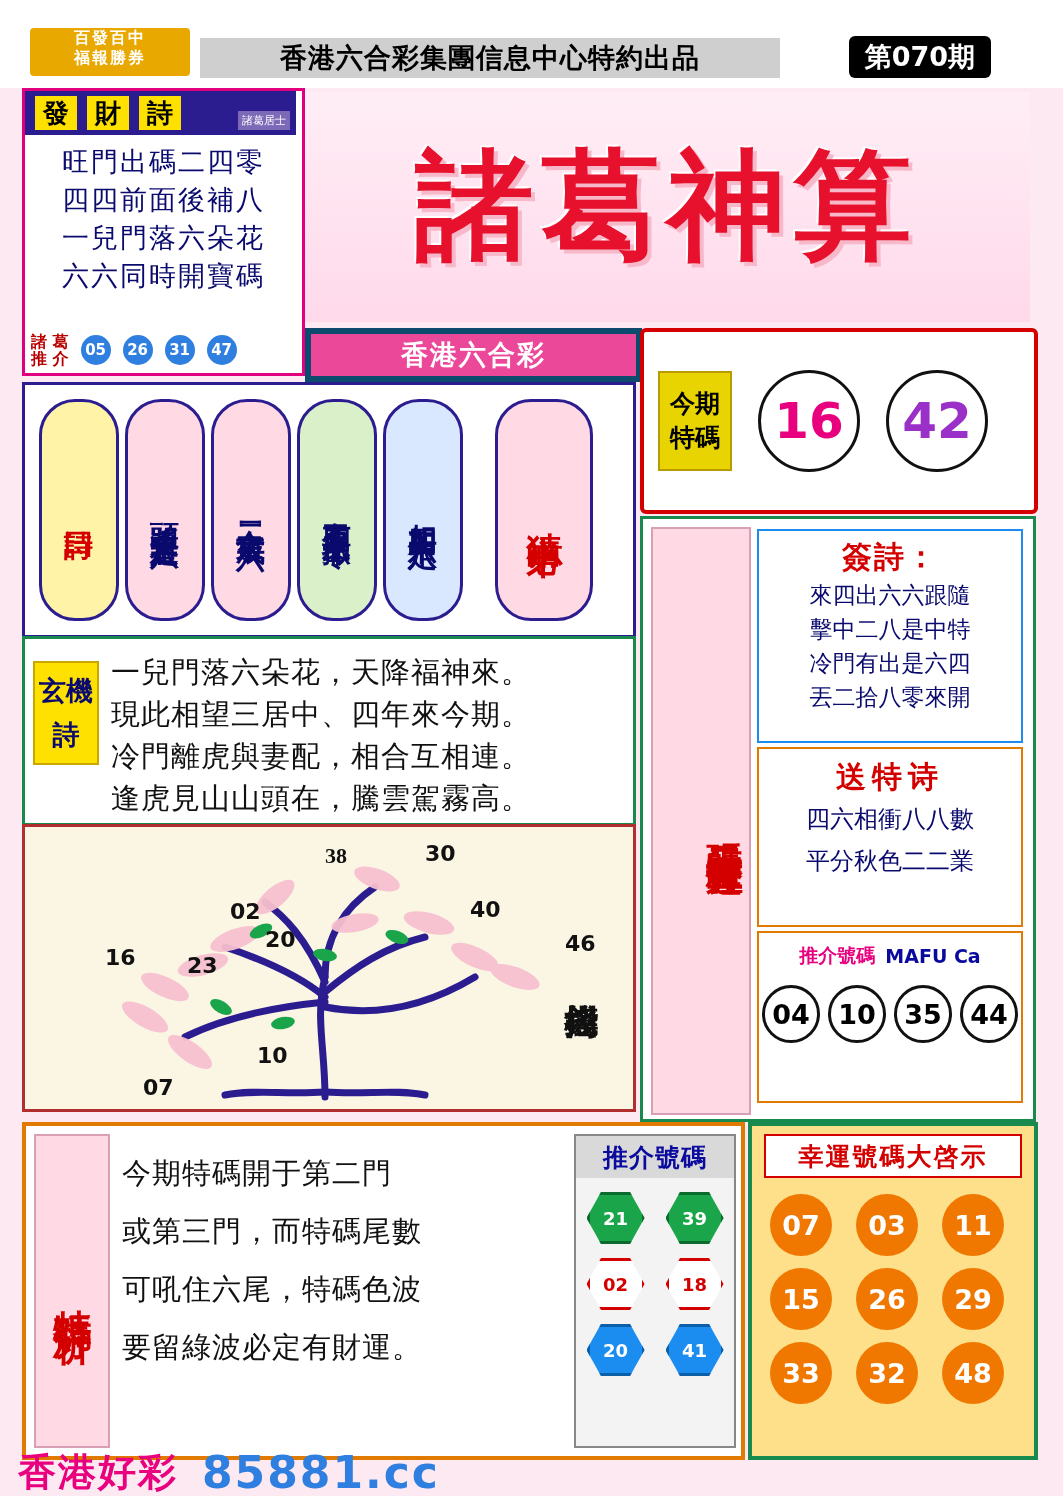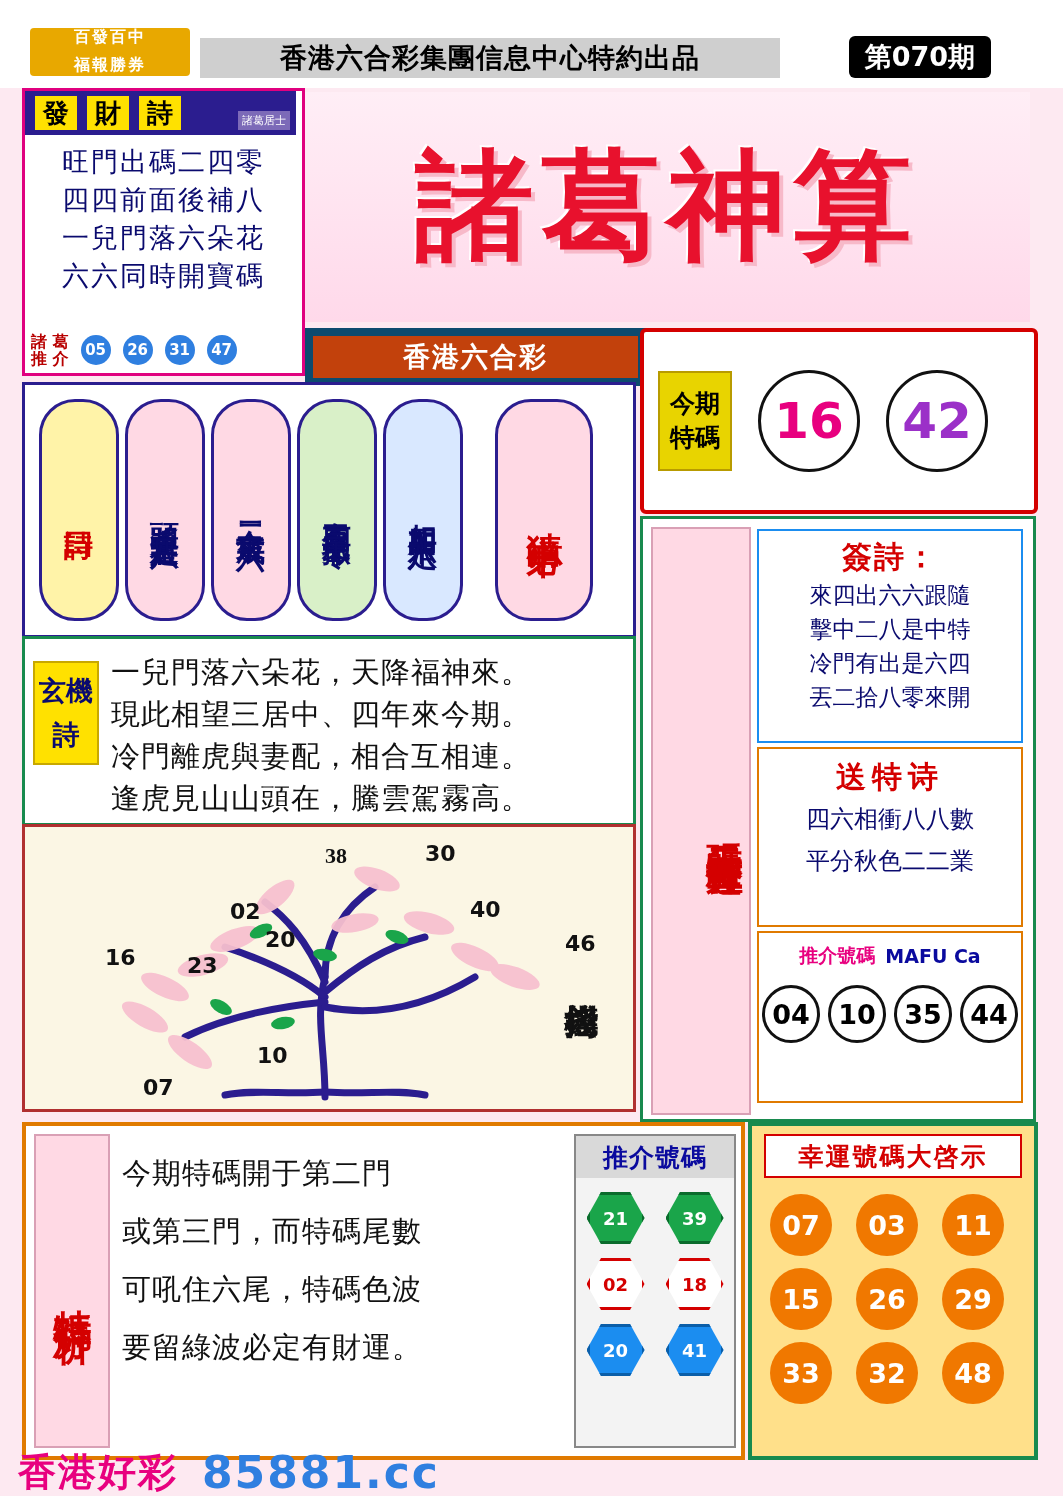--- a/index.html
+++ b/index.html
@@ -7,22 +7,22 @@
     width:1063px;height:1496px;
     background:#fdf0f5;
     font-family:"DejaVu Sans","Liberation Sans",sans-serif;
     position:relative;overflow:hidden;
   }
   .page{position:absolute;inset:0;background:#fde9f1;}
 
   
   .hdr{position:absolute;left:0;top:0;width:1063px;height:88px;background:#ffffff;}
   .logo{position:absolute;left:30px;top:28px;width:160px;height:48px;background:#e8a800;
-        border-radius:4px;display:flex;flex-direction:column;align-items:center;justify-content:space-between;
-        color:#fff;font-weight:bold;font-size:16px;line-height:20px;letter-spacing:2px;font-family:Liberation Mono, monospace;}
+        border-radius:4px;display:flex;flex-direction:column;align-items:center;justify-content:flex-start;
+        color:#fff;font-weight:bold;font-size:16px;line-height:20px;letter-spacing:2px;}
   .hdr-title{position:absolute;left:200px;top:38px;width:580px;height:40px;
         background:#cfcfcf;color:#000;font-size:27px;font-weight:bold;
         display:flex;align-items:center;justify-content:center;letter-spacing:1px;}
   .issue{position:absolute;right:72px;top:36px;background:#000;color:#fff;
         font-size:27px;font-weight:bold;padding:3px 16px;border-radius:6px;}
 
   
   .facai{position:absolute;left:22px;top:88px;width:277px;height:282px;background:#fff;
          border:3px solid #e0007f;}
   .facai-bar{position:absolute;left:0;top:0;width:271px;height:44px;background:#2b1d8f;
@@ -38,23 +38,23 @@
   .ball-s{width:30px;height:30px;border-radius:50%;background:#2f7fe0;color:#fff;font-size:15px;
          display:flex;align-items:center;justify-content:center;font-weight:bold;}
 
   
   .bigtitle{position:absolute;left:305px;top:92px;width:725px;height:230px;
         background:linear-gradient(#ffeef6,#ffd9ea);display:flex;align-items:center;justify-content:center;}
   .bigtitle span{font-family:"DejaVu Serif","Liberation Serif",serif;font-size:118px;font-weight:bold;
         color:#e8112d;letter-spacing:8px;text-shadow:4px 4px 0 #f7b9c9,-2px -2px 0 #fff;}
 
   
-  .bluebar{position:absolute;left:305px;top:328px;width:325px;height:42px;background:#c2410c;
+  .bluebar{position:absolute;left:305px;top:328px;width:325px;height:42px;background:#ec4899;
         color:#fff;font-size:27px;font-weight:bold;display:flex;align-items:center;justify-content:center;
-        border:8px solid #0c4a6e;letter-spacing:2px;}
+        border:6px solid #0c4a6e;letter-spacing:2px;}
 
   
   .tema{position:absolute;left:640px;top:328px;width:390px;height:178px;background:#fff;
         border:4px solid #d40000;border-radius:6px;display:flex;align-items:center;}
   .tema-lab{width:70px;margin-left:14px;background:#e8d400;border:2px solid #b89b00;
         font-size:25px;font-weight:bold;color:#000;text-align:center;line-height:34px;padding:14px 0;}
   .tema-ball{width:96px;height:96px;border-radius:50%;border:3px solid #111;background:#fff;
         font-size:50px;font-weight:bold;display:flex;align-items:center;justify-content:center;margin-left:26px;}
   .c-pink{color:#e8007f;}
   .c-purple{color:#9b30c8;}

